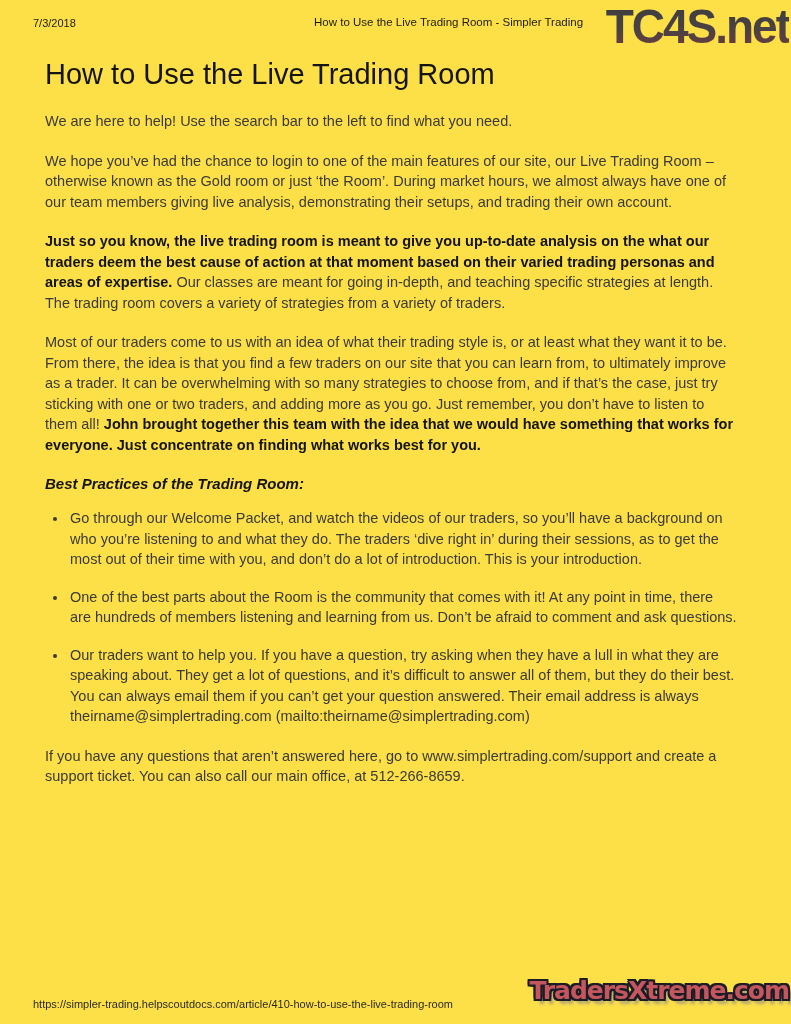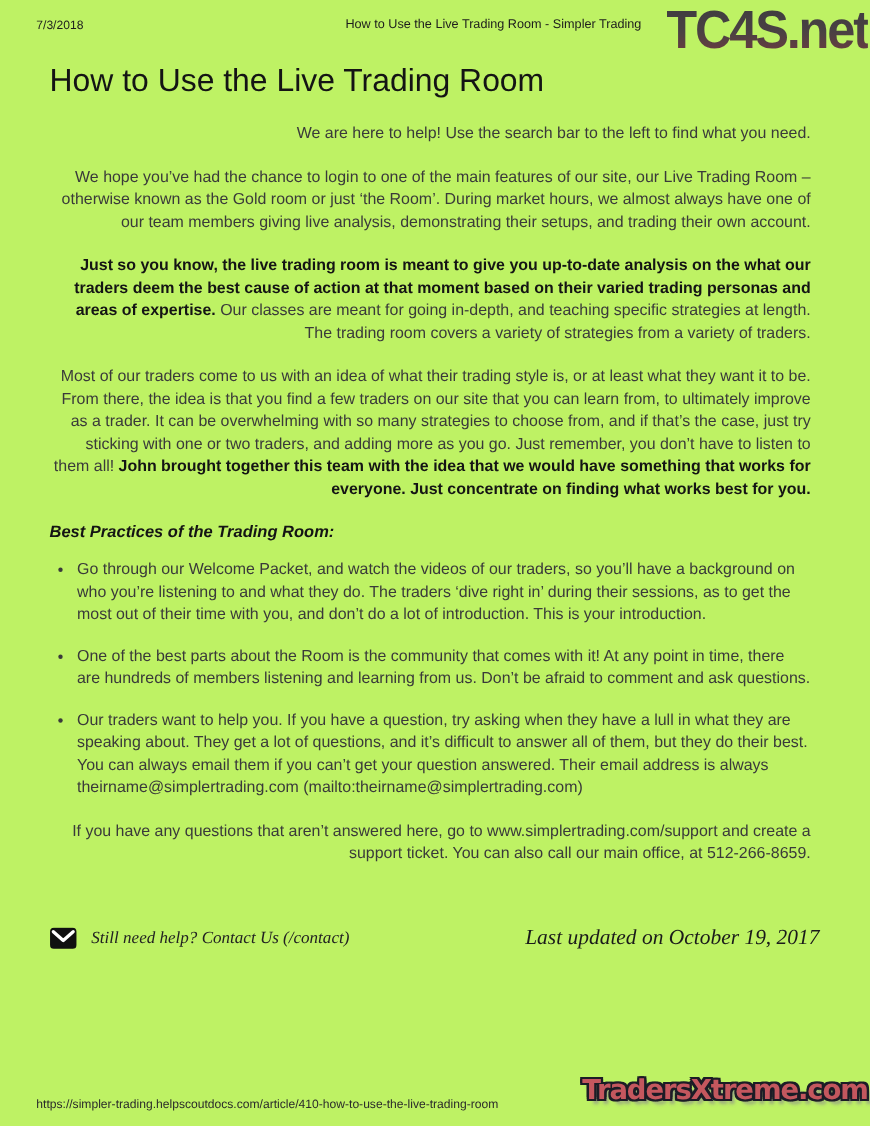--- a/index.html
+++ b/index.html
@@ -1,19 +1,19 @@
 <!DOCTYPE html>
 <html><head>
 <meta charset="utf-8">
 <style>
   html,body{margin:0;padding:0;background:#ffffff;}
   .page{
     position:relative;
     width:791px;height:1024px;
-    background:#bef264;
+    background:#fde047;
     font-family:"Liberation Sans", sans-serif;
     color:#333;
     overflow:hidden;
   }
   
   .print-date{
     position:absolute;top:17px;left:33px;
     font-size:11px;color:#1c1c1c;
   }
   .doc-title{
@@ -55,21 +55,21 @@
   
   .content{
     position:absolute;top:58px;left:45px;width:692px;
   }
   h1.article-title{
     margin:0 0 20px 0;
     font-size:29px;font-weight:400;color:#141414;line-height:1.15;
   }
   .content p{
     margin:0 0 19px 0;
-    font-size:14.5px;line-height:20.5px;color:#3a3a3a;text-align:right;
+    font-size:14.5px;line-height:20.5px;color:#3a3a3a;
   }
   .content b{color:#141414;}
   h2.section-heading{
     margin:0 0 14px 0;
     font-size:15px;font-weight:700;color:#141414;line-height:20px;font-style:italic;
   }
   ul.bullet-list{
     margin:0 0 19px 0;padding:0 0 0 23px;list-style:disc outside;
   }
   ul.bullet-list li{
@@ -123,28 +123,18 @@
     <ul class="bullet-list">
       <li>Go through our Welcome Packet, and watch the videos of our traders, so you’ll have a background on who you’re listening to and what they do. The traders ‘dive right in’ during their sessions, as to get the most out of their time with you, and don’t do a lot of introduction. This is your introduction.</li>
       <li>One of the best parts about the Room is the community that comes with it! At any point in time, there are hundreds of members listening and learning from us. Don’t be afraid to comment and ask questions.</li>
       <li>Our traders want to help you. If you have a question, try asking when they have a lull in what they are speaking about. They get a lot of questions, and it’s difficult to answer all of them, but they do their best. You can always email them if you can’t get your question answered. Their email address is always theirname@simplertrading.com (mailto:theirname@simplertrading.com)</li>
     </ul>
 
     <p>If you have any questions that aren’t answered here, go to www.simplertrading.com/support and create a support ticket. You can also call our main office, at 512-266-8659.</p>
   </div>
 
 
-  <div class="help-footer">
-    <div class="help-left">
-      <svg class="envelope" viewBox="0 0 25 20" xmlns="http://www.w3.org/2000/svg">
-        <rect x="0.5" y="0.5" width="24" height="19" rx="3.5" fill="#101010"></rect>
-        <path d="M3.5 4 L12.5 12 L21.5 4" stroke="#ffffff" stroke-width="3" fill="none" stroke-linecap="round" stroke-linejoin="round"></path>
-      </svg>
-      <span class="help-text"><span>Still need help? </span><span>Contact Us (/contact)</span></span>
-    </div>
-    <div class="last-updated">Last updated on October 19, 2017</div>
-  </div>
 
   <div class="page-url">https://simpler-trading.helpscoutdocs.com/article/410-how-to-use-the-live-trading-room</div>
 
   <div class="wm-tx">TradersXtreme.com</div>
 
 </div>
 
 </body></html>

